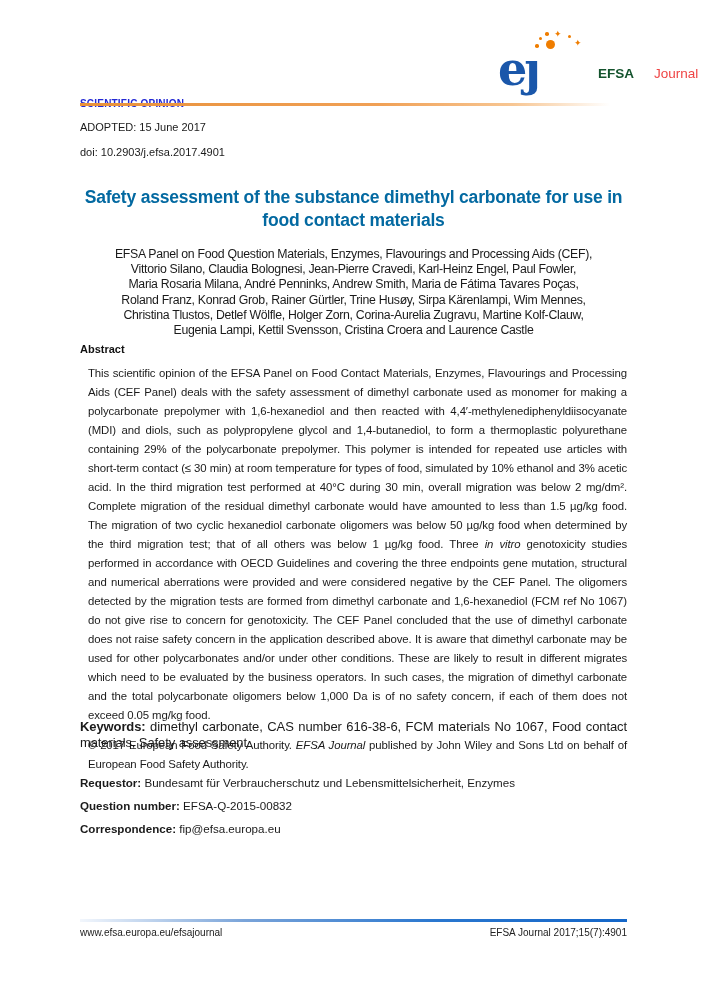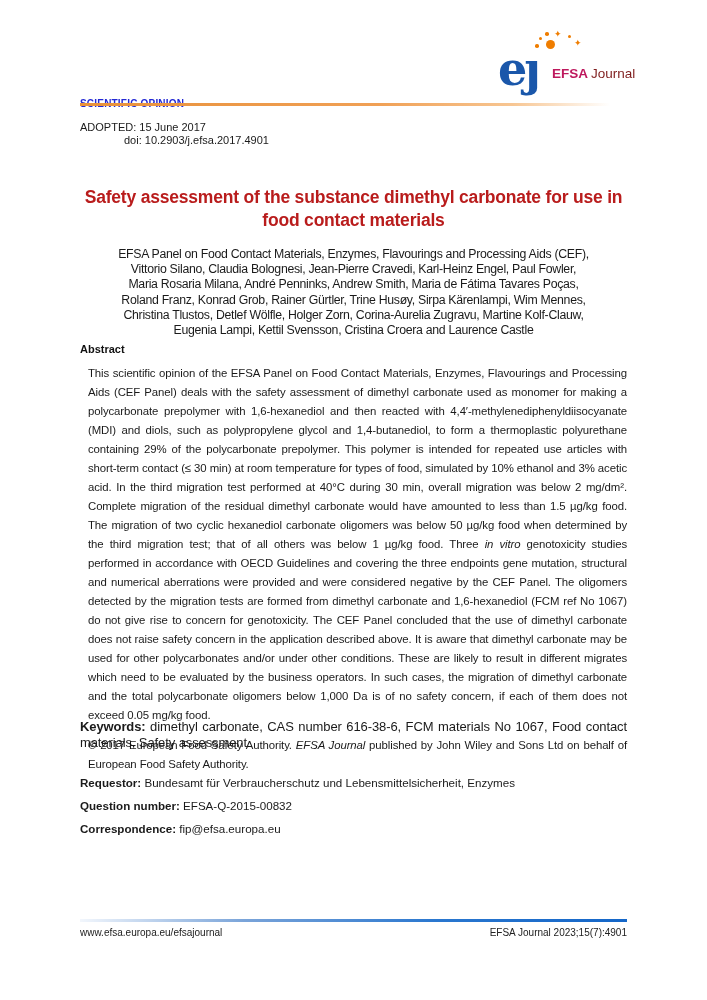--- a/index.html
+++ b/index.html
@@ -24,39 +24,39 @@
     position: absolute; left: 80px; top: 103px; width: 541px; height: 3px;
     background: linear-gradient(to right, #e8913a 0%, #f0a055 55%, #f7c693 80%, rgba(247,198,147,0) 98%);
   }
   .logo { position: absolute; left: 498px; top: 30px; width: 132px; height: 74px; }
   .logo-ej {
     position: absolute; left: 0; top: 16px;
     font-family: "DejaVu Serif", serif; font-weight: bold;
     font-size: 46px; line-height: 1; color: #1a57aa; letter-spacing: -3px;
   }
   .logo-text { position: absolute; left: 54px; top: 36px; font-size: 13.5px; white-space: nowrap; }
-  .brand-bold  { color: #be185d; font-weight: bold; }
-  .brand-light { color: #7f1d1d; margin-left: 3px; }
+  .brand-bold  { color: #14532d; font-weight: bold; margin-left: 46px; }
+  .brand-light { color: #ef4444; margin-left: 20px; }
   .dot { position: absolute; border-radius: 50%; background: #ef7d00; }
   .dot-big  { left: 48px; top: 10px; width: 9px;   height: 9px; }
   .dot-s1   { left: 37px; top: 14px; width: 3.5px; height: 3.5px; }
   .dot-s2   { left: 41px; top:  7px; width: 3px;   height: 3px; }
   .dot-s3   { left: 47px; top:  2px; width: 3.5px; height: 3.5px; }
   .dot-s4   { left: 70px; top:  5px; width: 3px;   height: 3px; }
   .star { position: absolute; color: #ef7d00; font-size: 9px; line-height: 1; }
   .star-1 { left: 56px; top: 0px; }
   .star-2 { left: 76px; top: 9px; }
   .adopted { position: absolute; left: 80px; top: 121px; font-size: 11px; }
-  .doi     { position: absolute; left: 80px; top: 134px; font-size: 11px; margin-left: 44px; }
+  .doi     { position: absolute; left: 80px; top: 146px; font-size: 11px; }
 
   
   .title {
     position: absolute; left: 73px; top: 186px; width: 561px;
     text-align: center; font-size: 17.5px; font-weight: bold;
-    line-height: 23px; letter-spacing: -0.2px; color: #b91c1c;
+    line-height: 23px; letter-spacing: -0.2px; color: #0369a1;
   }
   .authors {
     position: absolute; left: 80px; top: 247px; width: 547px;
     text-align: center; font-size: 12.3px; line-height: 15.2px;
     letter-spacing: -0.3px;
   }
   .authors div { white-space: nowrap; }
 
   
   .abstract { position: absolute; left: 80px; top: 343px; width: 547px; }
@@ -104,21 +104,21 @@
     <span class="logo-ej">eȷ</span>
     <span class="logo-text"><span class="brand-bold">EFSA</span><span class="brand-light">Journal</span></span>
   </div>
 
   <div class="adopted">ADOPTED: 15 June 2017</div>
   <div class="doi">doi: 10.2903/j.efsa.2017.4901</div>
 
   <div class="title">Safety assessment of the substance dimethyl carbonate for use in food contact materials</div>
 
   <div class="authors">
-    <div>EFSA Panel on Food Contact Materials, Enzymes, Flavourings and Processing Aids (CEF),</div>
+    <div>EFSA Panel on Food Question Materials, Enzymes, Flavourings and Processing Aids (CEF),</div>
     <div>Vittorio Silano, Claudia Bolognesi, Jean-Pierre Cravedi, Karl-Heinz Engel, Paul Fowler,</div>
     <div>Maria Rosaria Milana, André Penninks, Andrew Smith, Maria de Fátima Tavares Poças,</div>
     <div>Roland Franz, Konrad Grob, Rainer Gürtler, Trine Husøy, Sirpa Kärenlampi, Wim Mennes,</div>
     <div>Christina Tlustos, Detlef Wölfle, Holger Zorn, Corina-Aurelia Zugravu, Martine Kolf-Clauw,</div>
     <div>Eugenia Lampi, Kettil Svensson, Cristina Croera and Laurence Castle</div>
   </div>
 
   <div class="abstract">
     <h2 class="abstract-heading">Abstract</h2>
     <p class="body-par"><span>This scientific opinion of the EFSA Panel on Food Contact Materials, Enzymes, Flavourings and Processing Aids (CEF Panel) deals with the safety assessment of dimethyl carbonate used as monomer for making a polycarbonate prepolymer with 1,6-hexanediol and then reacted with 4,4′-methylenediphenyldiisocyanate (MDI) and diols, such as polypropylene glycol and 1,4-butanediol, to form a thermoplastic polyurethane containing 29% of the polycarbonate prepolymer. This polymer is intended for repeated use articles with short-term contact (≤ 30 min) at room temperature for types of food, simulated by 10% ethanol and 3% acetic acid. In the third migration test performed at 40°C during 30 min, overall migration was below 2 mg/dm². Complete migration of the residual dimethyl carbonate would have amounted to less than 1.5 µg/kg food. The migration of two cyclic hexanediol carbonate oligomers was below 50 µg/kg food when determined by the third migration test; that of all others was below 1 µg/kg food. Three </span><span class="italic">in vitro</span><span> genotoxicity studies performed in accordance with OECD Guidelines and covering the three endpoints gene mutation, structural and numerical aberrations were provided and were considered negative by the CEF Panel. The oligomers detected by the migration tests are formed from dimethyl carbonate and 1,6-hexanediol (FCM ref No 1067) do not give rise to concern for genotoxicity. The CEF Panel concluded that the use of dimethyl carbonate does not raise safety concern in the application described above. It is aware that dimethyl carbonate may be used for other polycarbonates and/or under other conditions. These are likely to result in different migrates which need to be evaluated by the business operators. In such cases, the migration of dimethyl carbonate and the total polycarbonate oligomers below 1,000 Da is of no safety concern, if each of them does not exceed 0.05 mg/kg food.</span></p>
@@ -136,15 +136,15 @@
     <div class="meta-row">
       <span class="bold">Question number:</span><span> EFSA-Q-2015-00832</span>
     </div>
     <div class="meta-row">
       <span class="bold">Correspondence:</span><span class="email"> fip@efsa.europa.eu</span>
     </div>
   </div>
 
   <div class="footer-rule"></div>
   <div class="footer-url">www.efsa.europa.eu/efsajournal</div>
-  <div class="footer-cite">EFSA Journal 2023;15(7):4901</div>
+  <div class="footer-cite">EFSA Journal 2017;15(7):4901</div>
 
 </div>
 
 </body></html>

